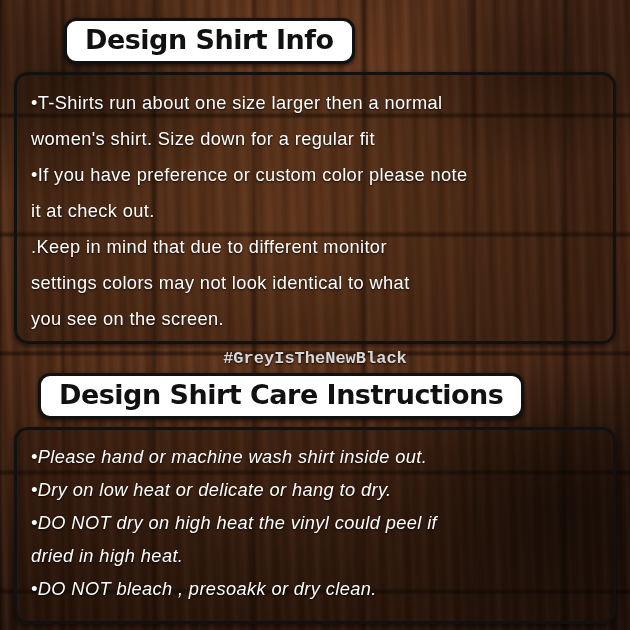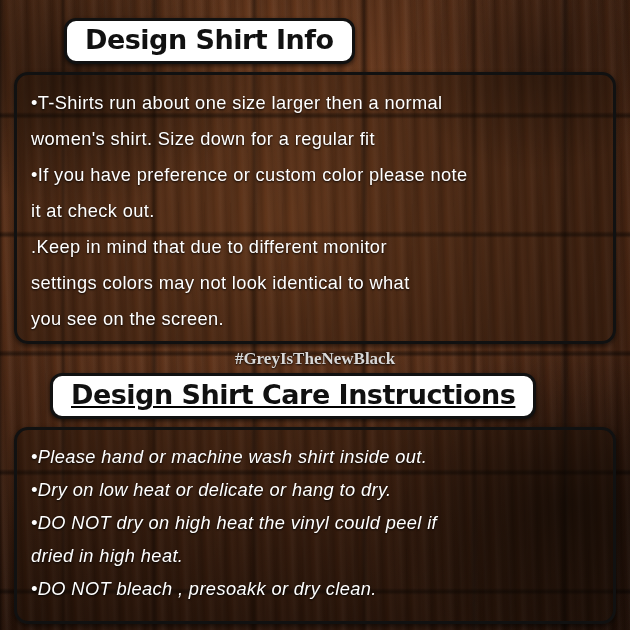--- a/index.html
+++ b/index.html
@@ -74,22 +74,21 @@
     background: #ffffff;
     border: 3px solid #111;
     border-radius: 12px;
     display: inline-block;
     align-self: flex-start;
     padding: 2px 18px 4px 18px;
     margin-left: 50px;
     box-shadow: 0 2px 4px rgba(0,0,0,0.6);
   }
   .title-plate.wide {
-    margin-left: 36px;
-    text-decoration: underline;
+    margin-left: 24px;
   }
   .title-text {
     font-family: "DejaVu Sans", sans-serif;
     font-weight: bold;
     font-size: 27px;
     line-height: 34px;
     color: #111;
     letter-spacing: -0.5px;
     white-space: nowrap;
   }
@@ -126,21 +125,21 @@
   .hashtag-wrap {
     height: 26px;
     display: flex;
     align-items: center;
     justify-content: center;
     margin-top: 2px;
     margin-bottom: 2px;
   }
   .hashtag {
     color: #d8d8d8;
-    font-family: Liberation Serif, serif;
+    font-family: Liberation Mono, monospace;
     font-weight: bold;
     font-size: 17px;
     letter-spacing: 0px;
     text-shadow: 0 1px 2px rgba(0,0,0,0.9);
   }
 </style>
 </head>
 <body>
 
 <div id="page">

